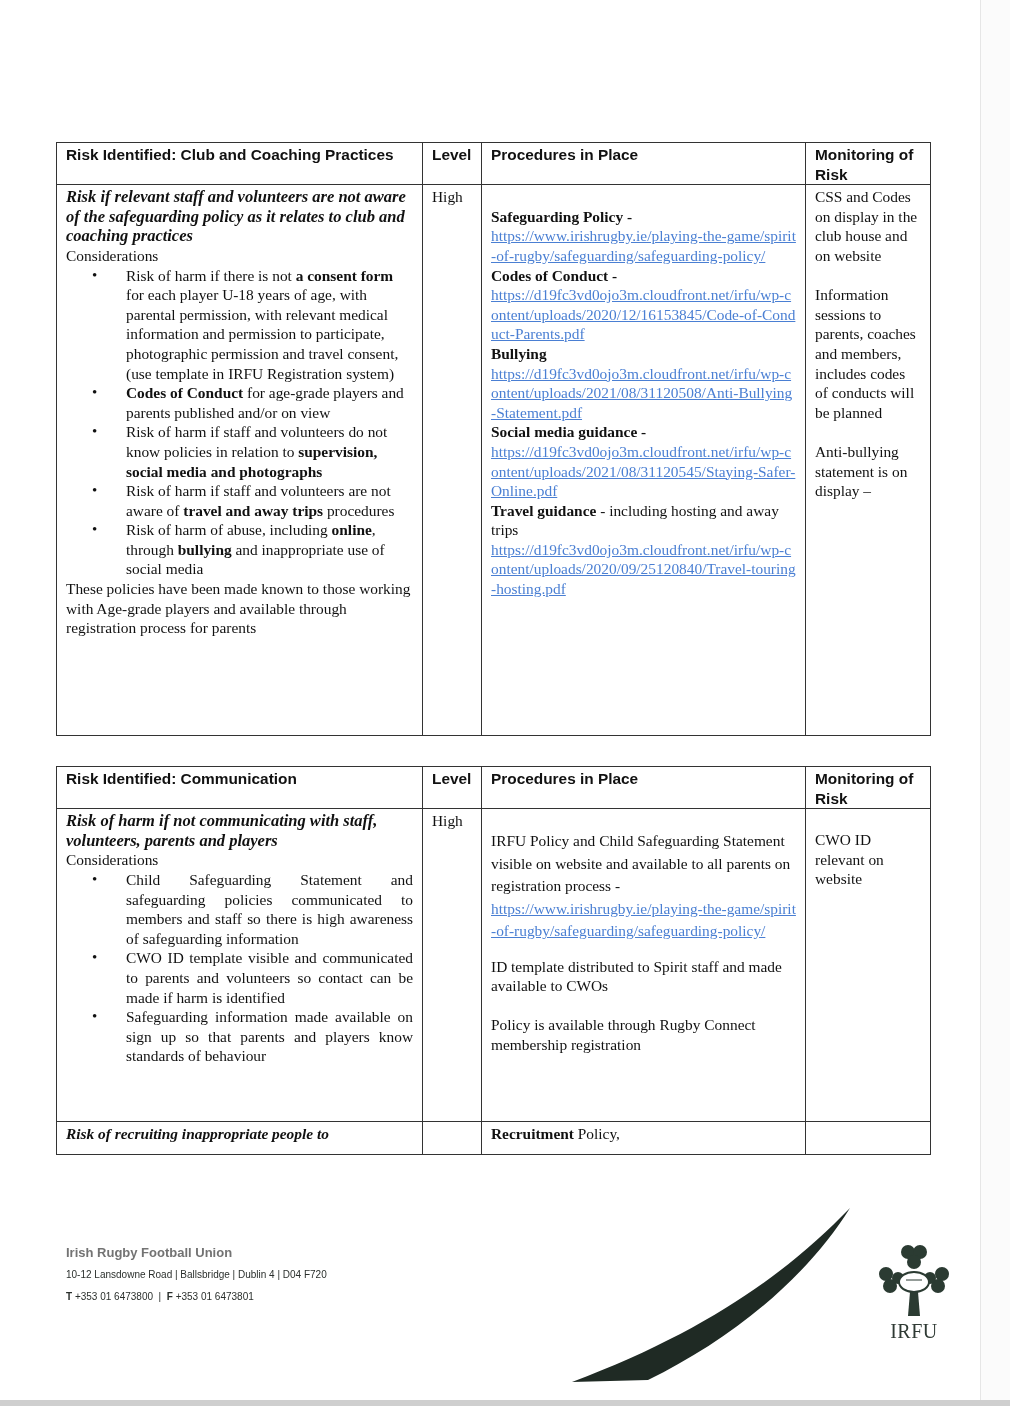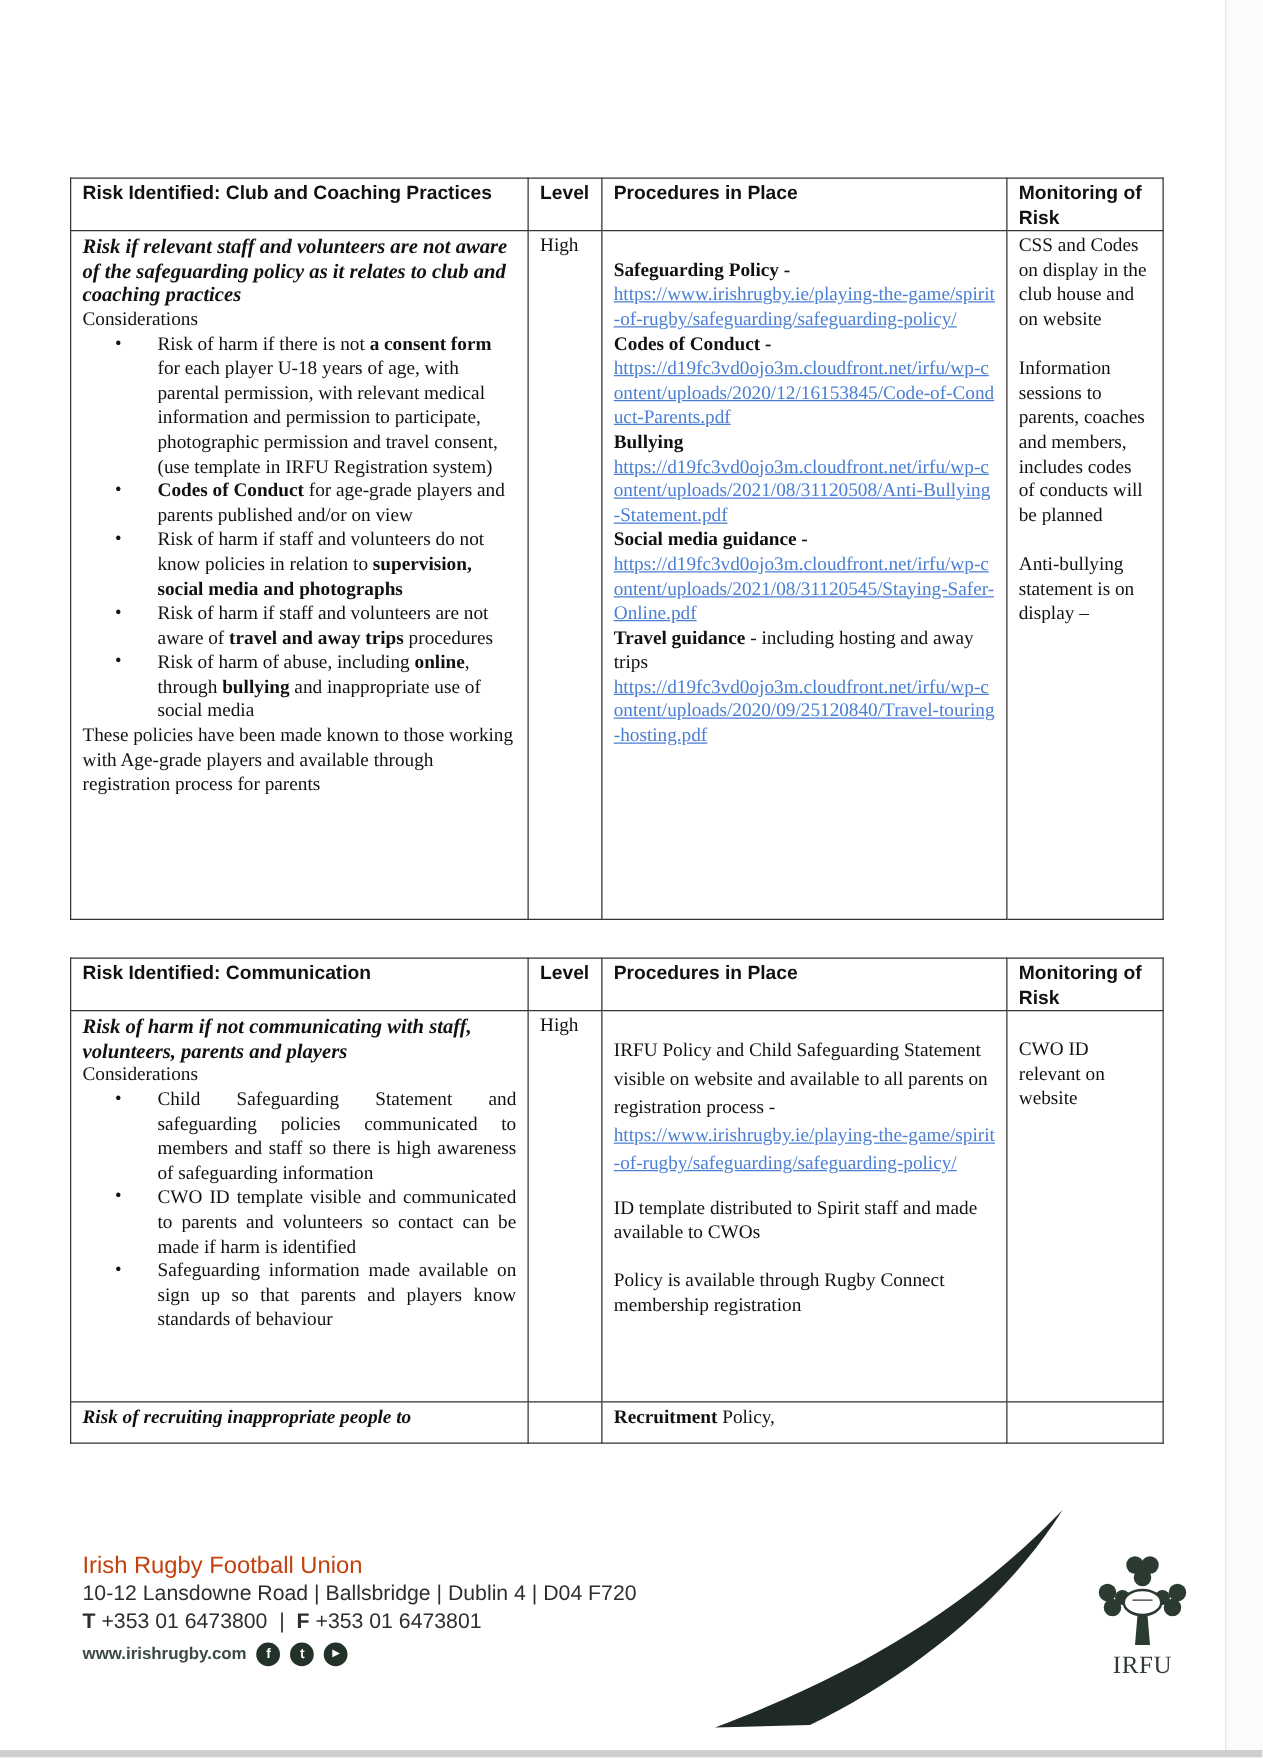--- a/index.html
+++ b/index.html
@@ -25,22 +25,22 @@
   .u { }
   ul.cons { margin:0; padding:0 0 0 60px; list-style:none; }
   ul.cons li { position:relative; }
   ul.cons li::before { content:"\2022"; position:absolute; left:-34px; top:0; font-size:15px; }
   ul.cons.just li { text-align:justify; }
   a.lnk { color:#4a7fd3; text-decoration:underline; word-break:break-all; }
   .blk { display:block; }
   b { font-weight:bold; }
   .gap { height:19.6px; }
   .footer { position:absolute; left:66px; top:1242px; font-family:"Liberation Sans","DejaVu Sans",sans-serif; color:#2a2f2c; }
-  .footer .org { font-weight:normal; font-size:19px; color:#c2410c; line-height:22px; }
-  .footer .line { font-size:17px; line-height:22px; }
+  .footer .org { font-weight:bold; font-size:13px; color:#737373; line-height:22px; }
+  .footer .line { font-size:10px; line-height:22px; }
   .footer .web { font-weight:bold; font-size:13.5px; color:#3b4a43; line-height:30px; display:flex; align-items:center; gap:6px; }
   .soc { width:19px; height:19px; border-radius:50%; background:#223229; display:inline-flex; align-items:center; justify-content:center; color:#fff; font-size:11px; font-weight:bold; margin-left:2px; }
   .swoosh { position:absolute; left:560px; top:1200px; width:300px; height:185px; }
   .logo { position:absolute; left:874px; top:1240px; width:80px; text-align:center; }
   .logo .txt { font-family:"Liberation Serif","DejaVu Serif",serif; font-size:20px; color:#2f3a34; letter-spacing:0.5px; margin-top:-2px; }
 </style>
 </head>
 <body>
 
 <div class="page-edge-right"></div>
@@ -145,26 +145,20 @@
   </tr>
 </tbody>
   </table>
 
 <div class="footer">
   <div class="org">Irish Rugby Football Union</div>
   <div class="line">10-12 Lansdowne Road  |  Ballsbridge  |  Dublin 4  |  D04 F720</div>
   <div class="line">
     <b>T</b> <span>+353 01 6473800</span>&nbsp; | &nbsp;<b>F</b> <span>+353 01 6473801</span>
   </div>
-  <div class="web">
-    <span>www.irishrugby.com</span>
-    <span class="soc">f</span>
-    <span class="soc">t</span>
-    <span class="soc" style="font-size:8px;">▶</span>
-  </div>
 </div>
 
 <svg class="swoosh" viewBox="0 0 300 185">
   <path d="M290 8 C 230 70, 150 130, 12 182 L 88 180 C 170 140, 245 80, 290 8 Z" fill="#1f2a24"></path>
 </svg>
 
 <div class="logo">
   <svg width="80" height="78" viewBox="0 0 80 78">
     <g fill="#2b3b32">
       <circle cx="34" cy="12" r="7"></circle>

